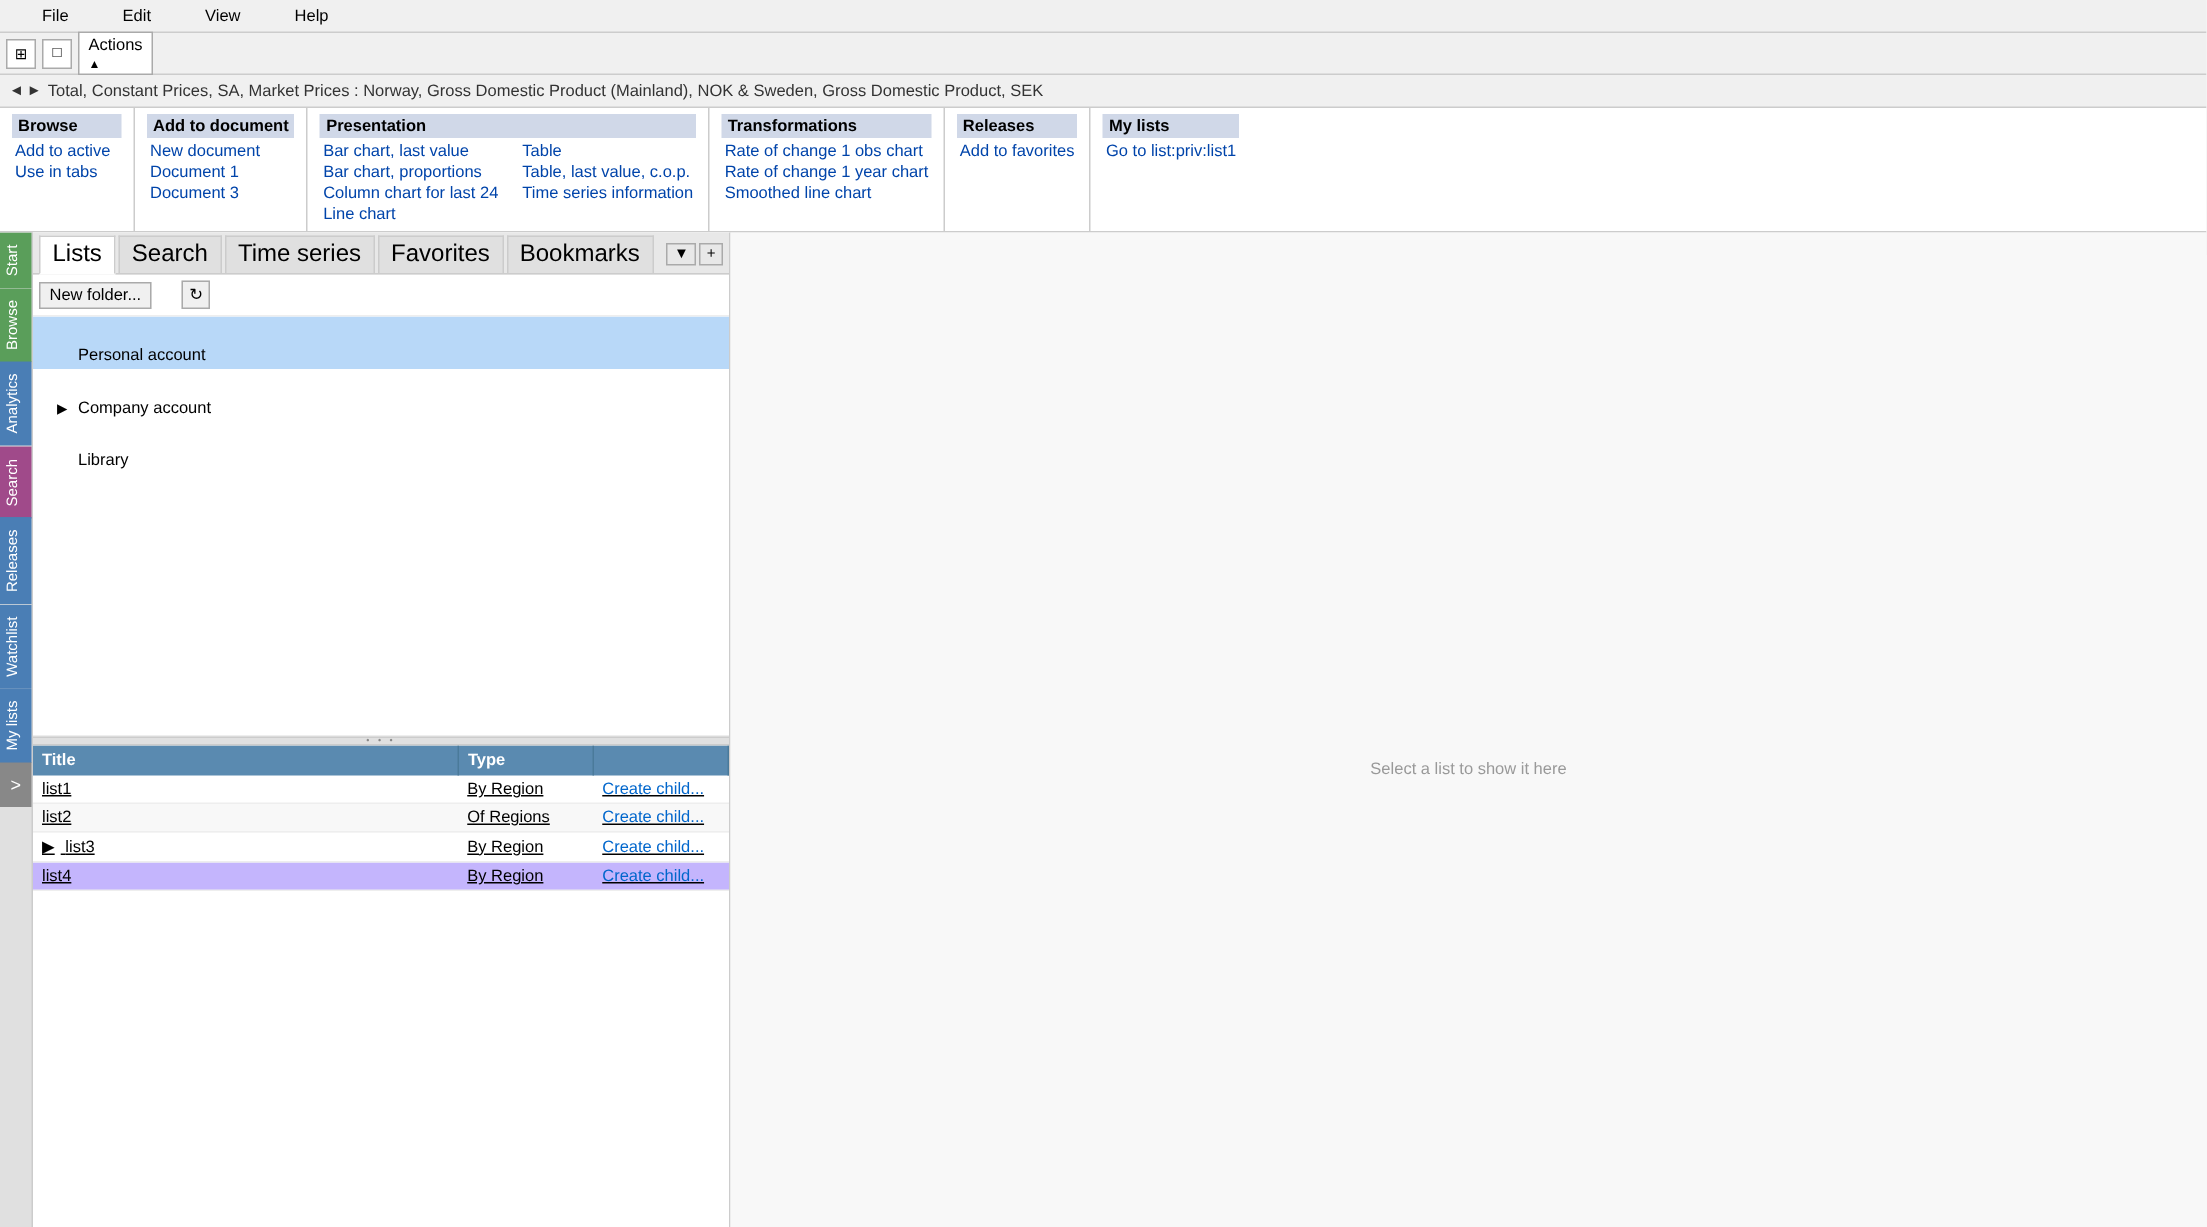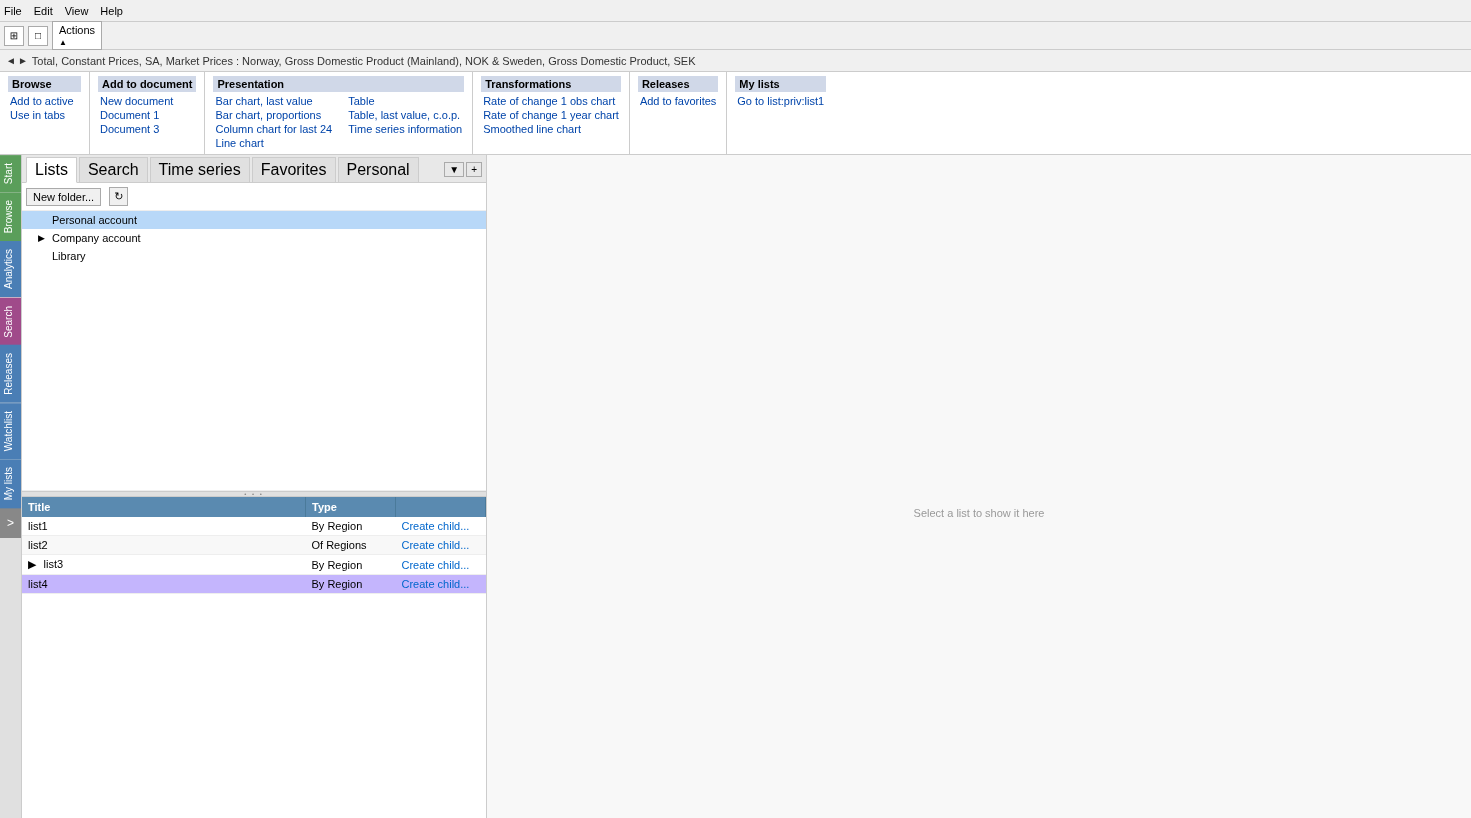--- a/index.html
+++ b/index.html
@@ -1,20 +1,20 @@
 <!DOCTYPE html>
 <html><head>
   <meta charset="utf-8">
   <style>
     * { box-sizing: border-box; margin: 0; padding: 0; font-family: 'Segoe UI', Tahoma, Geneva, Verdana, sans-serif; font-size: 11px; }
     body { background: #f0f0f0; width: 1471px; height: 818px; overflow: hidden; }
 
     
     #menu-bar { display: flex; align-items: center; background: #f0f0f0; padding: 2px 4px; border-bottom: 1px solid #ccc; height: 22px; }
-    #menu-bar span { margin-right: 12px; cursor: pointer; }
+    #menu-bar span { margin-right: 12px; cursor: pointer; margin-left: 24px; }
 
     
     #toolbar { display: flex; align-items: center; background: #f0f0f0; padding: 2px 4px; border-bottom: 1px solid #ccc; height: 28px; gap: 4px; }
     .toolbar-icon { width: 20px; height: 20px; border: 1px solid #aaa; background: #fff; display: flex; align-items: center; justify-content: center; cursor: pointer; font-size: 10px; }
     .actions-btn { display: flex; align-items: flex-start; border: 1px solid #aaa; background: #fff; padding: 2px 6px; cursor: pointer; gap: 2px; flex-direction: column; }
     .actions-btn .arrow { font-size: 8px; }
 
     
     #breadcrumb { background: #f0f0f0; padding: 3px 6px; border-bottom: 1px solid #ccc; display: flex; align-items: center; gap: 4px; color: #333; font-size: 11px; height: 22px; }
     .breadcrumb-nav { display: flex; gap: 2px; }
@@ -39,41 +39,41 @@
     #content-panel { display: flex; flex-direction: column; width: 465px; border-right: 1px solid #ccc; background: #fff; }
 
     
     #panel-tabs { display: flex; background: #e8e8e8; border-bottom: 1px solid #ccc; padding: 2px 4px 0; gap: 2px; align-items: center; }
     .panel-tab { padding: 3px 8px; border: 1px solid #ccc; border-bottom: none; background: #e0e0e0; cursor: pointer; font-size: 16px; }
     .panel-tab.active { background: #fff; border-bottom: 1px solid #fff; margin-bottom: -1px; }
     .tab-controls { margin-left: auto; display: flex; gap: 2px; }
     .tab-btn { border: 1px solid #aaa; background: #e8e8e8; padding: 1px 4px; cursor: pointer; font-size: 10px; }
 
     
-    #panel-toolbar { display: flex; padding: 4px; gap: 8px; align-items: center; border-bottom: 1px solid #eee; }
+    #panel-toolbar { display: flex; padding: 4px; gap: 20px; align-items: center; border-bottom: 1px solid #eee; }
     .new-folder-btn { border: 1px solid #aaa; background: #f0f0f0; padding: 2px 6px; cursor: pointer; }
     .refresh-icon { border: 1px solid #aaa; background: #f0f0f0; padding: 2px 4px; cursor: pointer; }
 
     
     #tree-list { flex: 1; overflow-y: auto; border-bottom: 1px solid #eee; max-height: 280px; }
-    .tree-item { padding: 3px 8px 3px 16px; cursor: pointer; display: flex; align-items: center; gap: 4px; }
+    .tree-item { padding: 20px 8px 3px 16px; cursor: pointer; display: flex; align-items: center; gap: 4px; }
     .tree-item.selected { background: #b8d8f8; }
     .tree-item .expand-arrow { font-size: 9px; width: 10px; }
 
     
     .resize-handle { height: 6px; background: #e0e0e0; border-top: 1px solid #ccc; border-bottom: 1px solid #ccc; cursor: row-resize; display: flex; align-items: center; justify-content: center; }
     .resize-dots { color: #888; font-size: 6px; letter-spacing: 2px; }
 
     
     #list-table-area { flex: 1; overflow-y: auto; }
     table { width: 100%; border-collapse: collapse; }
     th { background: #5a8ab0; color: #fff; padding: 4px 6px; text-align: left; border-right: 1px solid #4a7a9a; }
     th.type-col { width: 90px; }
     th.action-col { width: 90px; }
-    td { padding: 3px 6px; border-bottom: 1px solid #eee; }
+    td { padding: 3px 6px; border-bottom: 1px solid #eee; text-decoration: underline; }
     tr:nth-child(even) { background: #f8f8f8; }
     tr.selected td { background: #c4b5fd; }
     .create-child-btn { color: #0066cc; cursor: pointer; text-decoration: none; }
 
     
     #right-panel { flex: 1; background: #f8f8f8; display: flex; align-items: center; justify-content: center; color: #999; font-size: 13px; }
     .menu-section { padding: 4px 8px; border-right: 1px solid #ccc; min-width: 90px; }
     .menu-section:last-child { border-right: none; }
     .menu-section-title { background: #d0d8e8; padding: 2px 4px; margin-bottom: 2px; font-weight: bold; white-space: nowrap; }
     .menu-item { padding: 1px 2px; cursor: pointer; white-space: nowrap; color: #0044aa; }
@@ -169,21 +169,21 @@
     <div class="side-tab expand" style="background:#888; writing-mode:horizontal-tb; transform:none; font-size:12px; display:flex; align-items:center; justify-content:center;">&gt;</div>
   </div>
 
   <div id="content-panel">
 
     <div id="panel-tabs">
       <div class="panel-tab active">Lists</div>
       <div class="panel-tab">Search</div>
       <div class="panel-tab">Time series</div>
       <div class="panel-tab">Favorites</div>
-      <div class="panel-tab">Personal</div>
+      <div class="panel-tab">Bookmarks</div>
       <div class="tab-controls">
         <button class="tab-btn">▼</button>
         <button class="tab-btn">+</button>
       </div>
     </div>
 
     <div id="panel-toolbar">
       <button class="new-folder-btn">New folder...</button>
       <button class="refresh-icon">↻</button>
     </div>

